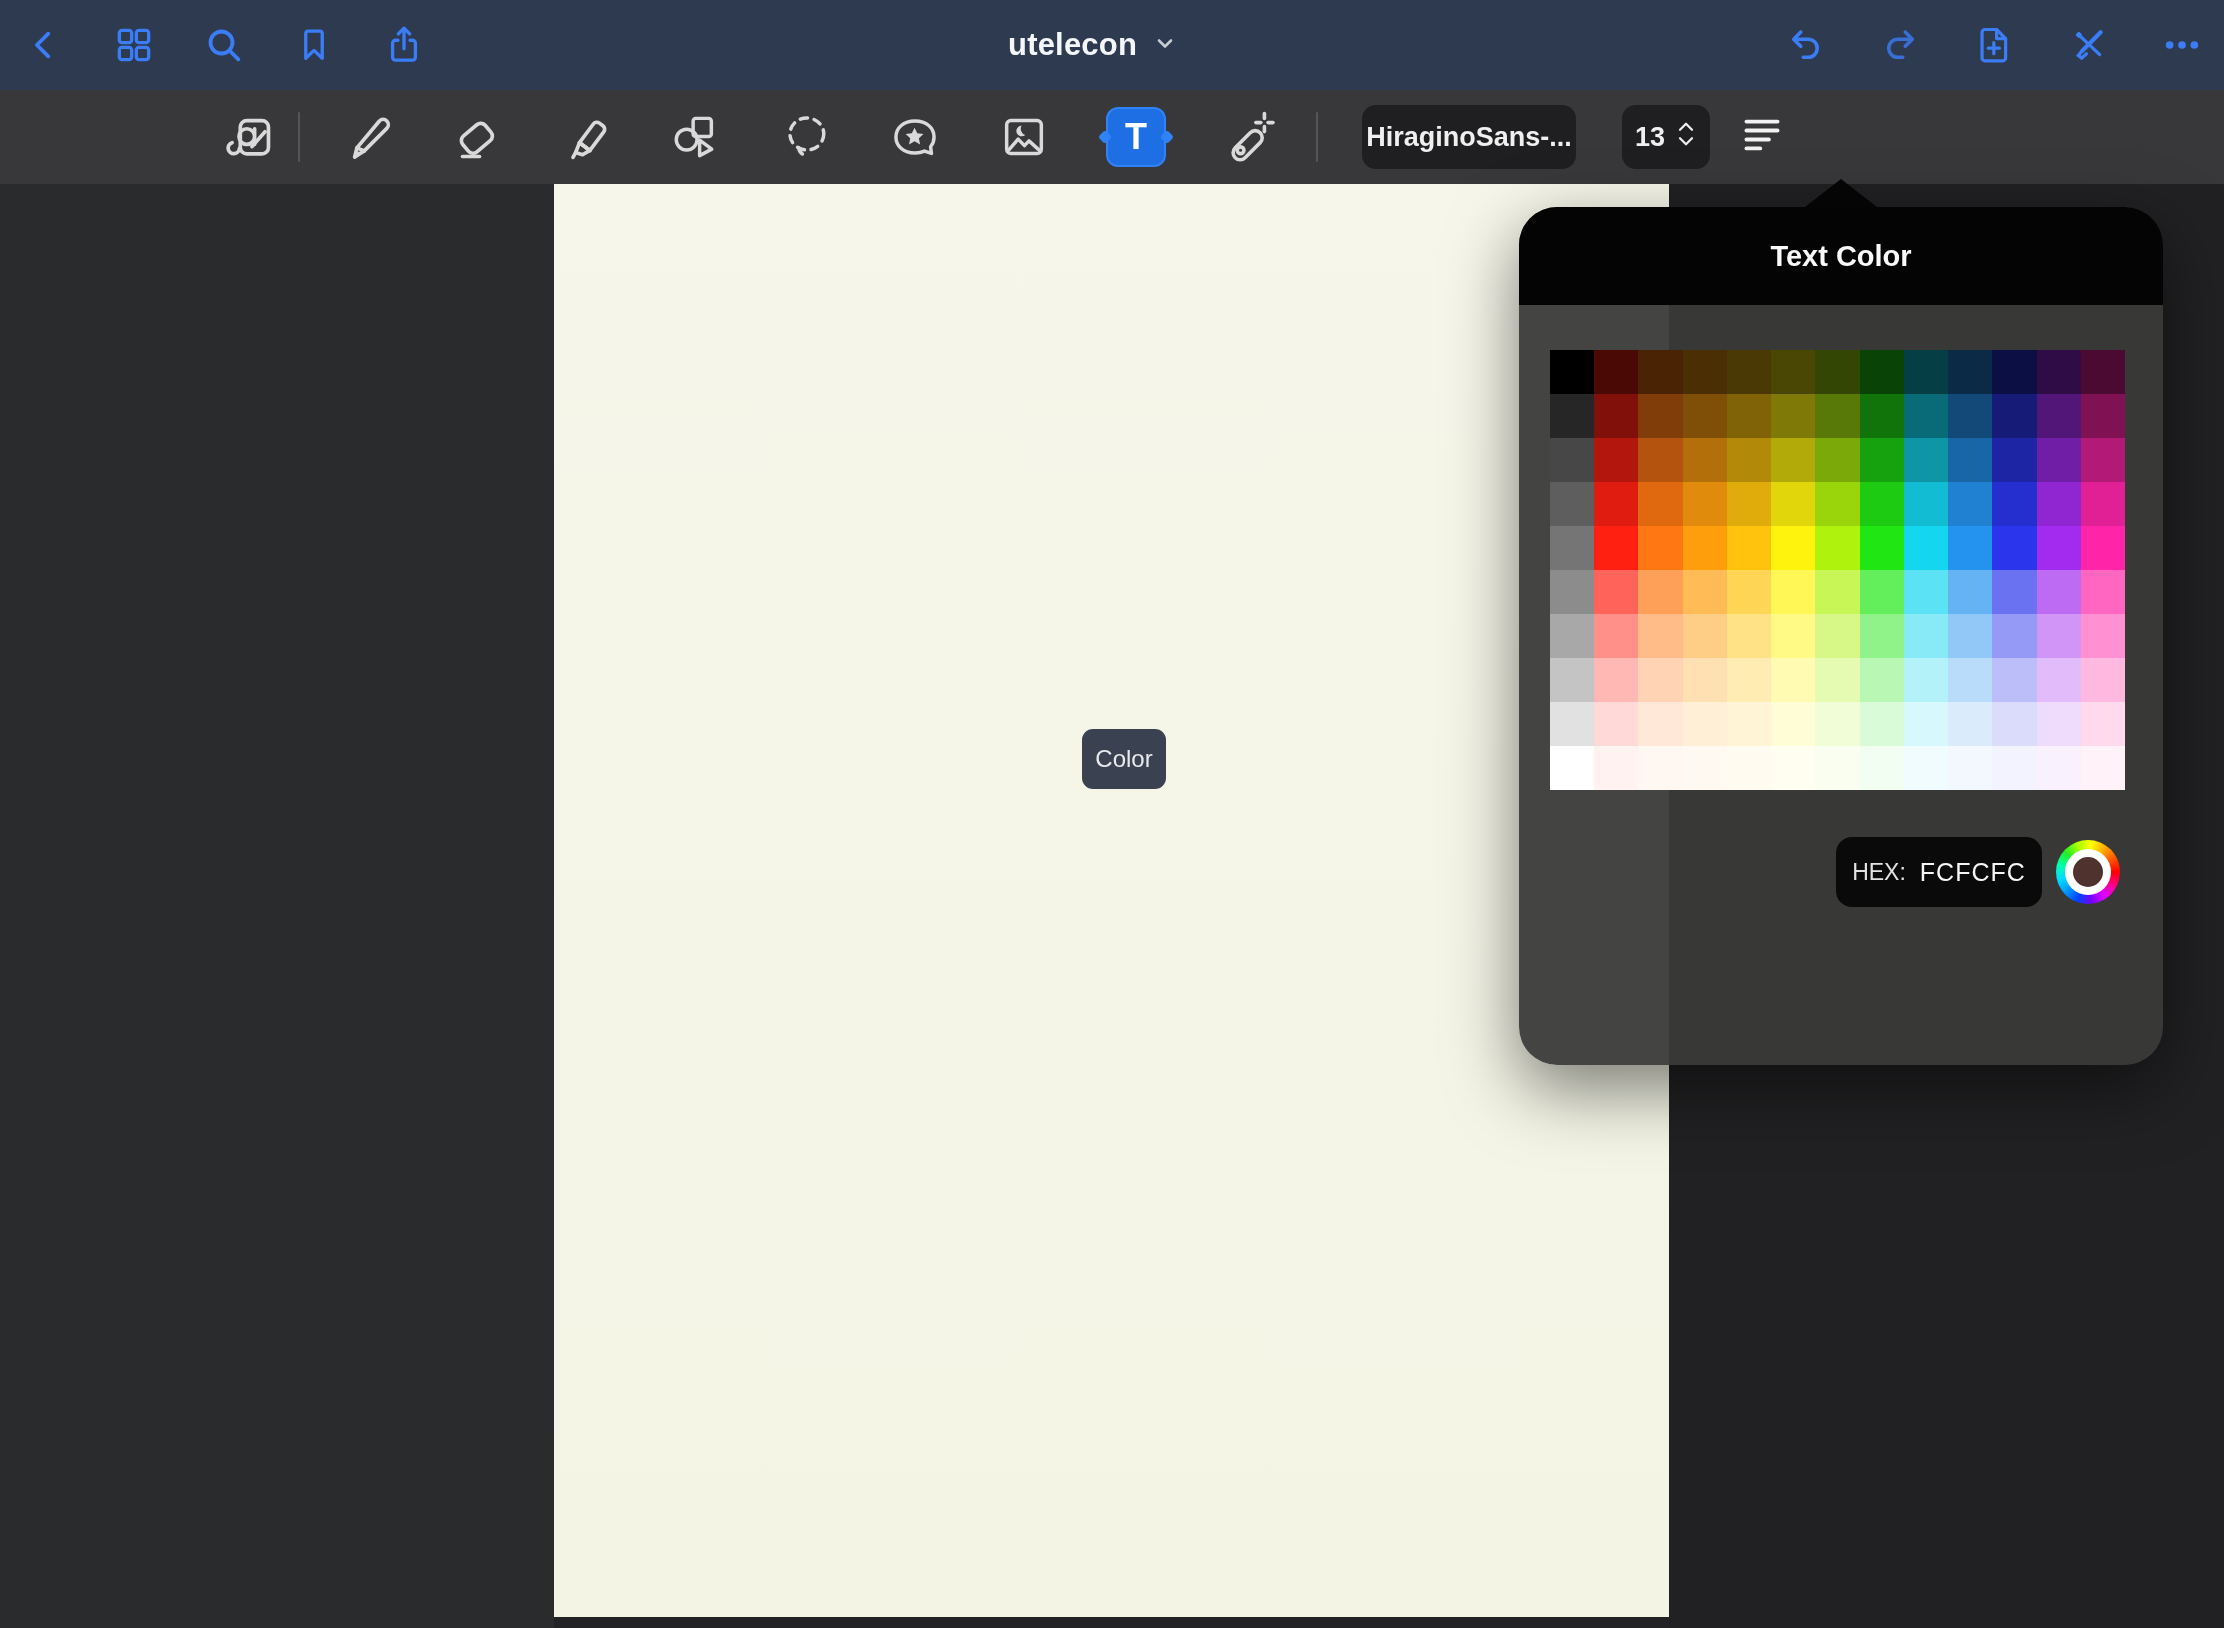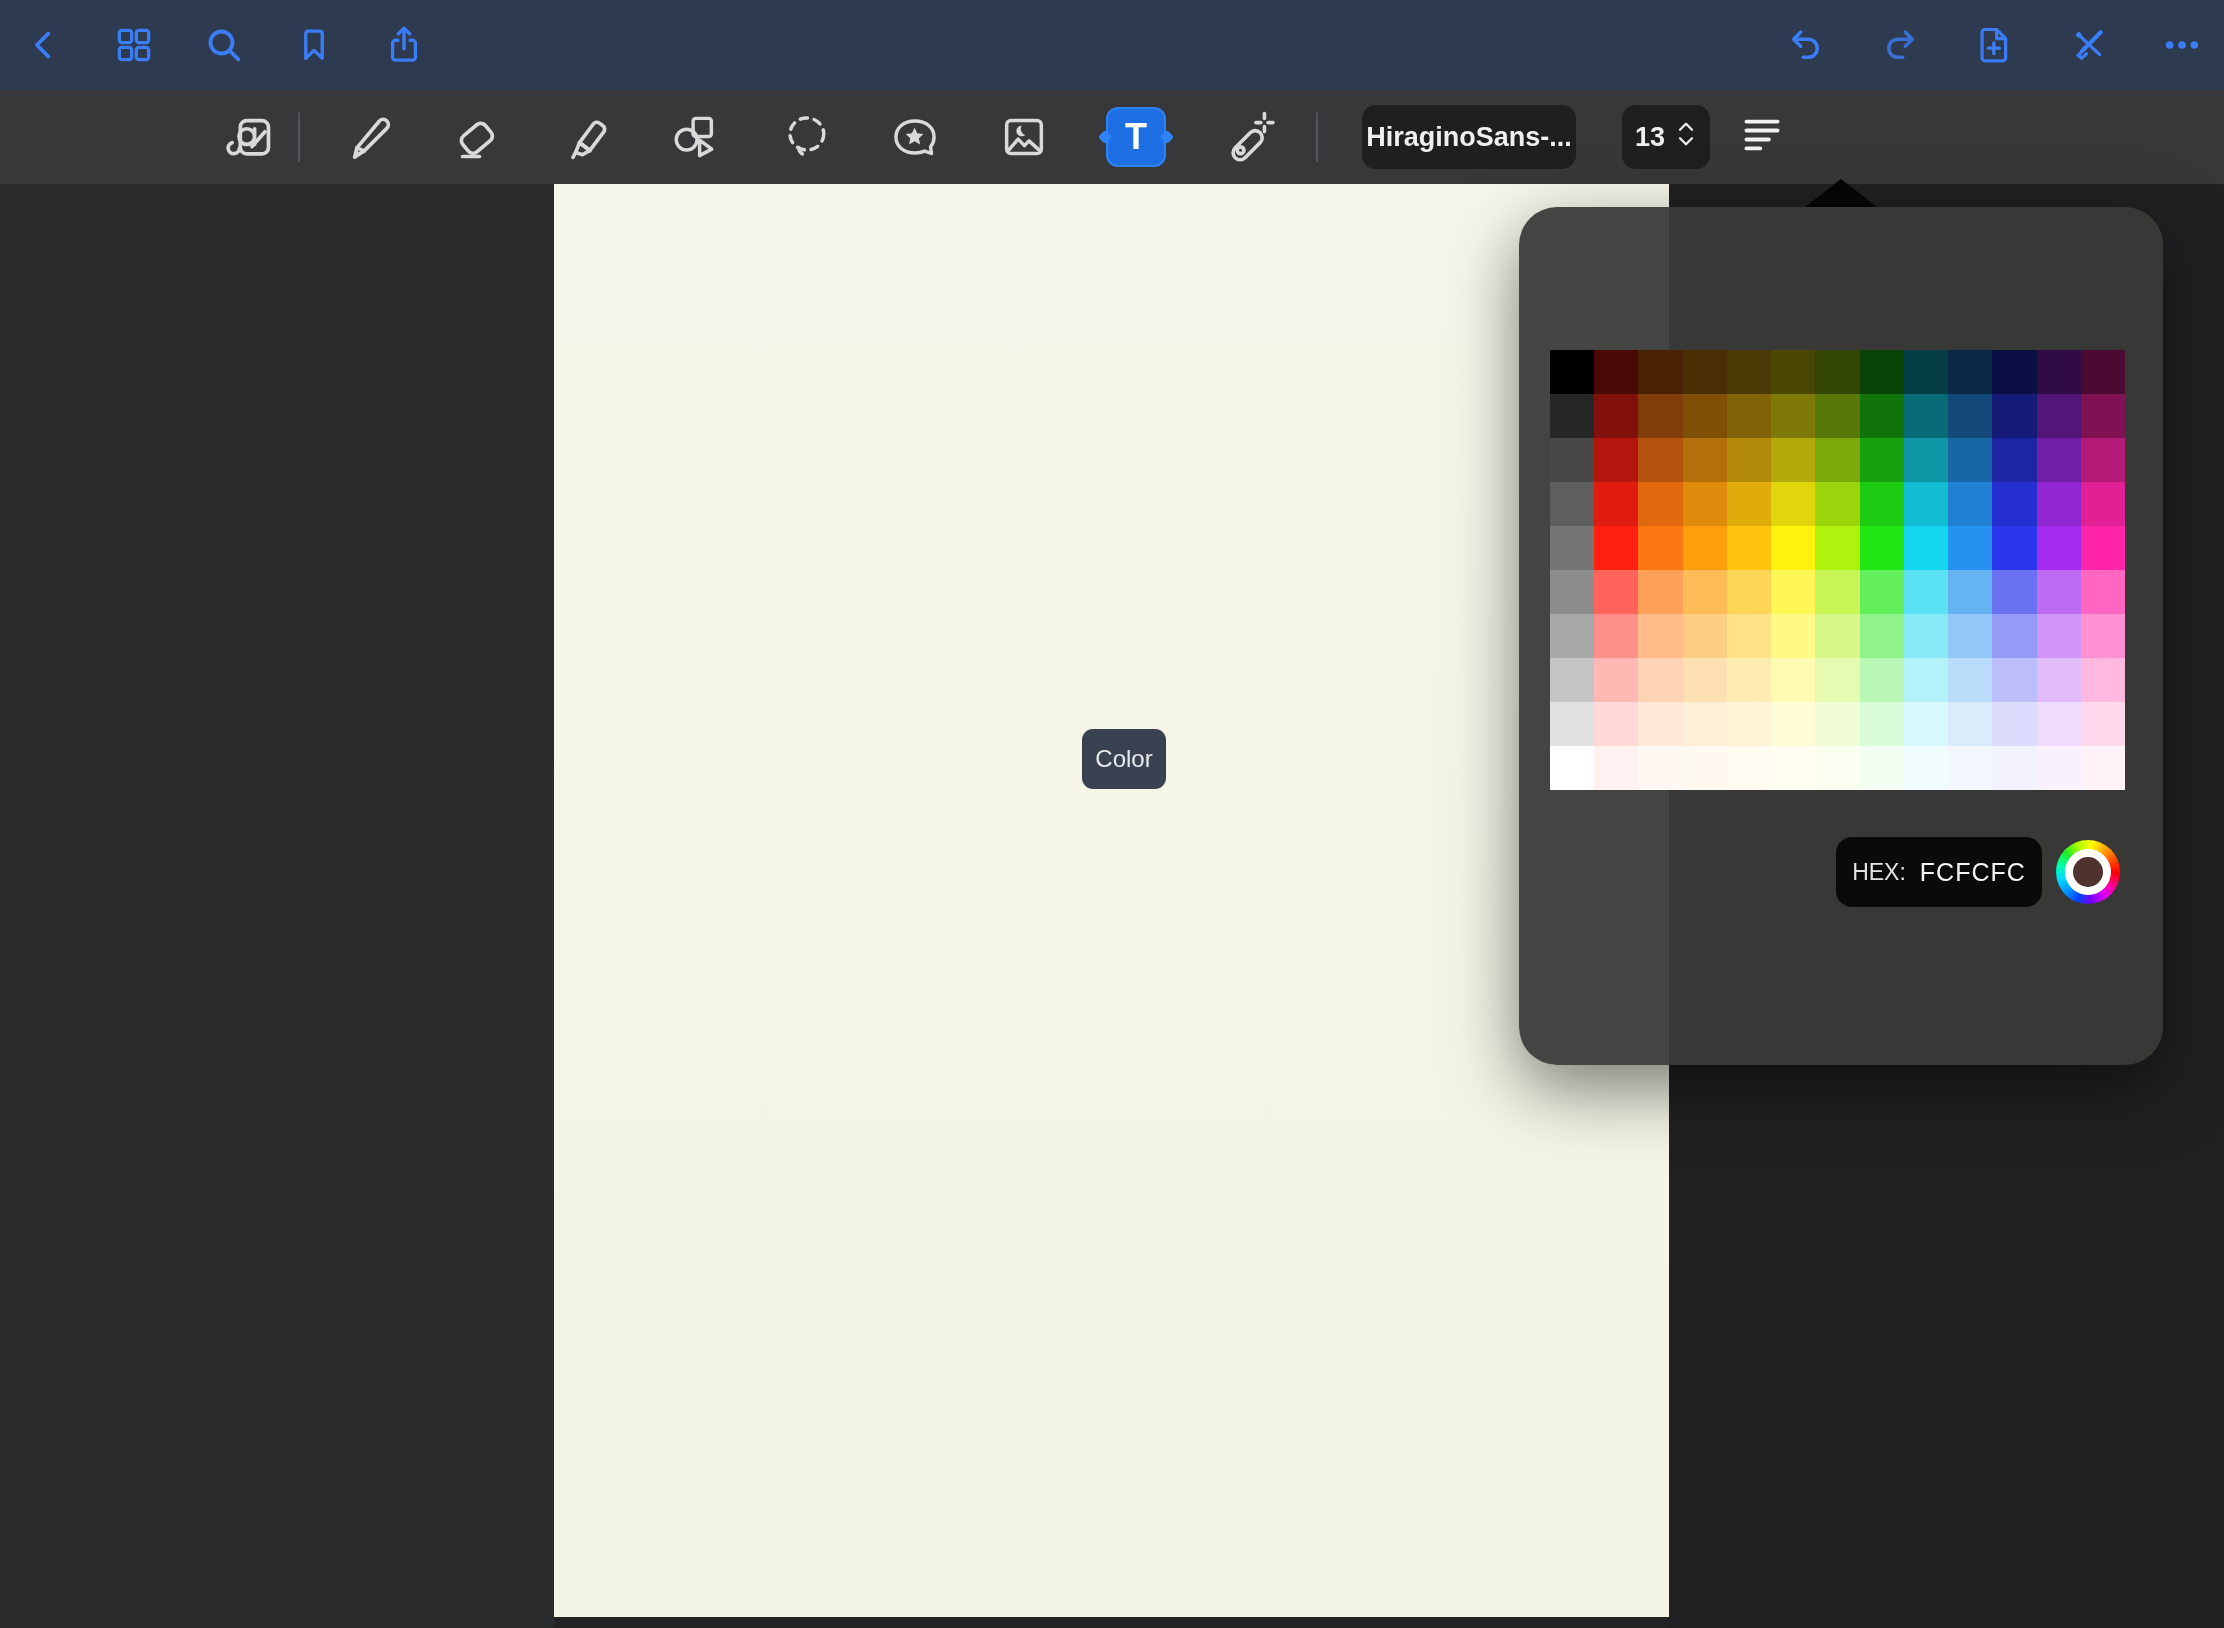--- a/index.html
+++ b/index.html
@@ -107,20 +107,26 @@
               <g fill="none" stroke="currentColor" stroke-width="2.1" stroke-linecap="round" stroke-linejoin="round">
                 <path d="M8.2 10 H6.6 a1.8 1.8 0 0 0-1.8 1.8 v9 a1.8 1.8 0 0 0 1.8 1.8 h10.8 a1.8 1.8 0 0 0 1.8-1.8 v-9 a1.8 1.8 0 0 0-1.8-1.8 H15.8"></path>
                 <path d="M12 15.4 V2.6"></path>
                 <path d="M8.4 6 L12 2.4 L15.6 6"></path>
               </g>
             </svg>
           </span>
       </div>
     </div>
 
+    <div class="title-wrap">
+      <span class="title">utelecon</span>
+      <span><svg width="24" height="24" viewBox="0 0 24 24">
+            <path d="M6 9.5 L12 15.5 L18 9.5" fill="none" stroke="#C6CBD4" stroke-width="2.6" stroke-linecap="round" stroke-linejoin="round"></path>
+          </svg></span>
+    </div>
 
     <div class="nav-group nav-right">
       <div class="nav-btn">
         <span>
             <svg width="40" height="40" viewBox="0 0 24 26">
               <g fill="none" stroke="currentColor" stroke-width="2.3" stroke-linecap="round" stroke-linejoin="round">
                 <path d="M8.6 4.6 L4 9.2 L8.6 13.8"></path>
                 <path d="M4.6 9.2 H13.4 a5.9 5.9 0 0 1 0 11.8 H10.2"></path>
               </g>
             </svg>
@@ -347,20 +353,23 @@
   <div class="panel-right"></div>
   <div class="paper"></div>
   <div class="paper-below"></div>
 
   <div class="texts-box">
     <span>Color</span>
   </div>
 
   <div class="popover">
     <div class="pop-arrow"></div>
+    <div class="pop-header">
+      <span>Text Color</span>
+    </div>
 
     <div class="grid">
         <div class="cell" style="background: rgb(0, 0, 0);"></div>
         <div class="cell" style="background: rgb(74, 9, 5);"></div>
         <div class="cell" style="background: rgb(74, 35, 5);"></div>
         <div class="cell" style="background: rgb(74, 46, 4);"></div>
         <div class="cell" style="background: rgb(74, 57, 4);"></div>
         <div class="cell" style="background: rgb(74, 70, 4);"></div>
         <div class="cell" style="background: rgb(51, 70, 4);"></div>
         <div class="cell" style="background: rgb(9, 67, 6);"></div>

